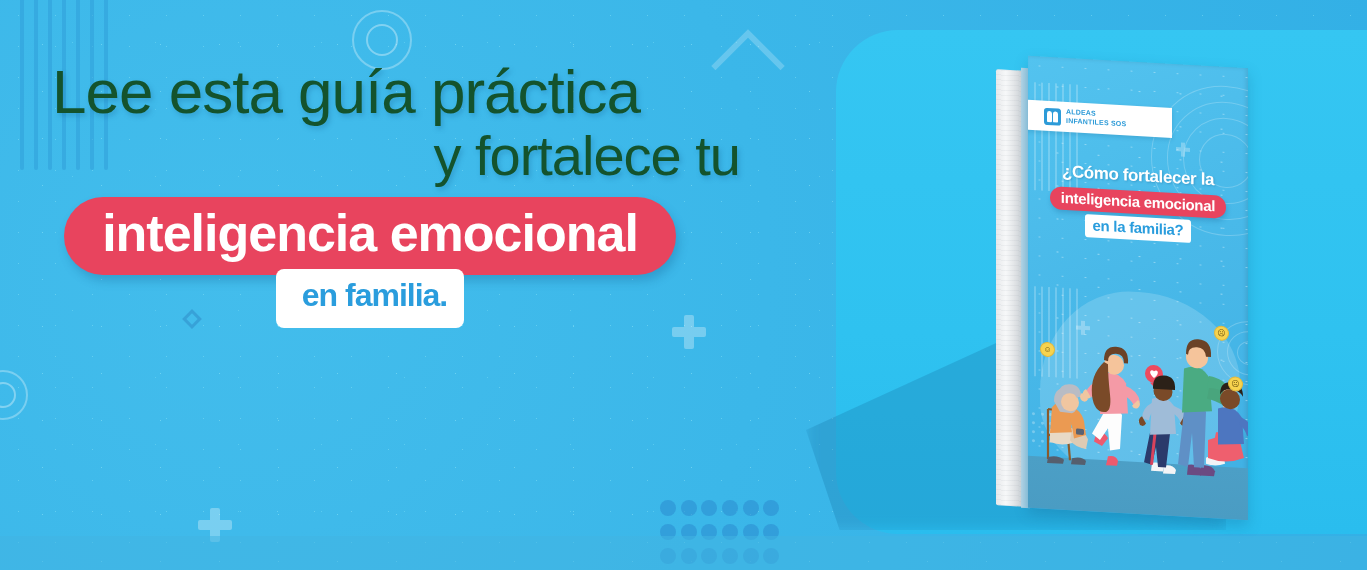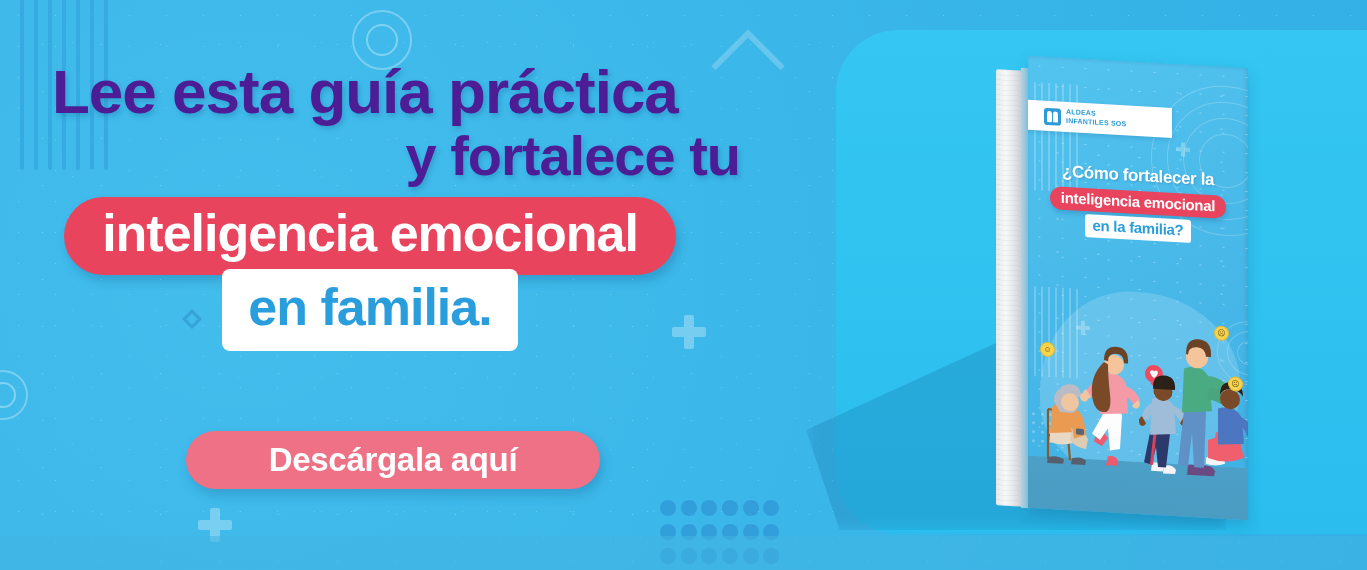--- a/index.html
+++ b/index.html
@@ -97,22 +97,22 @@
     left:836px; top:30px; width:531px; height:504px;
     background:linear-gradient(180deg,#35c6f2 0%,#2fc2f0 60%,#2abdee 100%);
     border-radius:62px 0 0 62px;
   }
 
   
   .headline{
     position:absolute; left:0; top:60px; width:800px;
   }
   .h-line{
-    font-weight:bold;
-    color:#4c1d95;
+    font-weight:normal;
+    color:#14532d;
     letter-spacing:-1px;
     text-shadow:2px 3px 5px rgba(25,110,160,.35);
     line-height:1.02;
   }
   .h1{ font-size:62px; padding-left:52px; }
   .h2{ font-size:56px; text-align:right; width:740px; margin-top:4px; }
 
   .pill-row{ width:740px; text-align:center; margin-top:13px; }
   .pill-pink{
     display:inline-block;
@@ -124,23 +124,23 @@
     border-radius:40px;
     box-shadow:3px 6px 10px rgba(20,95,145,.30);
     text-shadow:none;
   }
 
   .pill-row2{ width:740px; text-align:center; margin-top:-6px; }
   .pill-white{
     display:inline-block;
     background:#ffffff;
     color:#2a9ddd;
-    font-size:52px; font-weight:bold;
+    font-size:32px; font-weight:bold;
     letter-spacing:-1px;
-    padding:8px 26px 14px 26px;
+    padding:8px 17px 14px 26px;
     border-radius:8px;
     text-shadow:none;
   }
 
   
   .cta{
     position:absolute; left:186px; top:431px;
     display:inline-flex; align-items:center; justify-content:center;
     min-width:414px; height:58px;
     background:#ef7186;
@@ -347,21 +347,20 @@
     <div class="h-line h1">Lee esta guía práctica</div>
     <div class="h-line h2">y fortalece tu</div>
     <div class="pill-row">
       <span class="pill-pink">inteligencia emocional</span>
     </div>
     <div class="pill-row2">
       <span class="pill-white">en familia.</span>
     </div>
   </div>
 
-  <button class="cta">Descárgala aquí</button>
 
   <div class="book-shadow"></div>
 
   <div class="book">
     <div class="pages"></div>
     <div class="spine"></div>
 
     <div class="cover">
       <div class="cover-speckle"></div>
 

